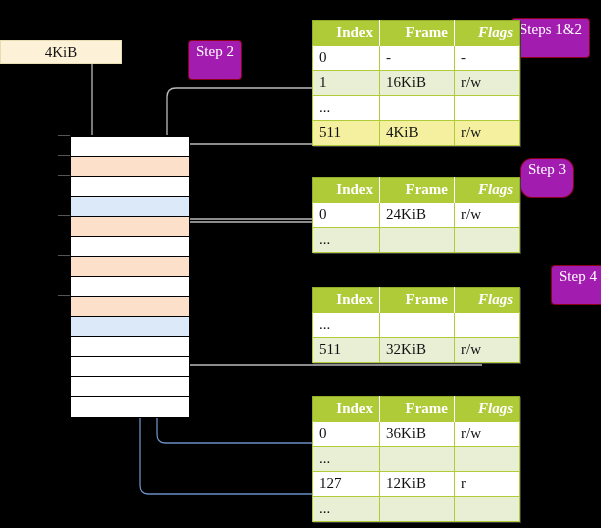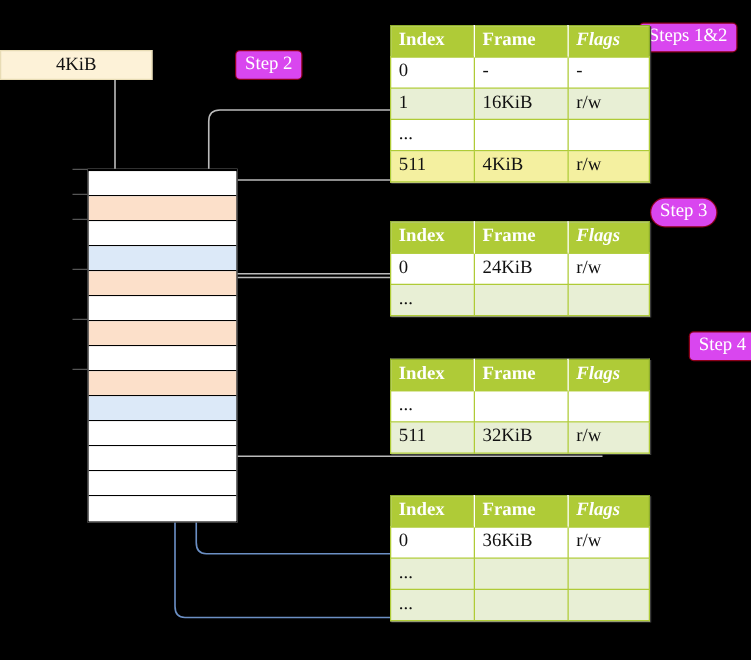--- a/index.html
+++ b/index.html
@@ -12,26 +12,26 @@
     width: 601px;
     height: 528px;
     background: #000000;
     overflow: hidden;
     font-family: "Liberation Serif", "DejaVu Serif", serif;
   }
 
   
   .step-badge {
     position: absolute;
-    background: #d946ef;
+    background: #a21caf;
     color: #ffffff;
     font-family: "Liberation Serif", "DejaVu Serif", serif;
     font-size: 15px;
     line-height: 19px;
-    padding: 1px 7px 2px 7px;
+    padding: 1px 7px 18px 7px;
     border-radius: 3px;
     white-space: nowrap;
     box-shadow: 0 0 0 1px #8a0019;
   }
 
   
   .page-box {
     position: absolute;
     background: #FDF2D8;
     border: 1px solid #E8DCB5;
@@ -77,21 +77,21 @@
     border-collapse: collapse;
     border: 1px solid #8FAE2A;
     background: #ffffff;
     font-size: 15px;
     box-shadow: 1px 1px 0 #3c3c3c;
   }
   .ptable th {
     background: #AFCB37;
     color: #ffffff;
     font-weight: bold;
-    text-align: left;
+    text-align: right;
     padding: 2px 6px 3px 6px;
     border-right: 1px solid #ffffff;
     font-size: 15px;
     line-height: 19px;
   }
   .ptable th:last-child { border-right: none; font-style: italic; }
   .ptable td {
     padding: 2px 6px 3px 6px;
     border: 1px solid #AFCB37;
     color: #111111;
@@ -279,20 +279,25 @@
           <tr class="">
             <td class="c-index">0</td>
             <td class="c-frame">36KiB</td>
             <td class="c-flags">r/w</td>
           </tr>
           <tr class="alt">
             <td class="c-index">...</td>
             <td class="c-frame"></td>
             <td class="c-flags"></td>
           </tr>
+          <tr class="">
+            <td class="c-index">127</td>
+            <td class="c-frame">12KiB</td>
+            <td class="c-flags">r</td>
+          </tr>
           <tr class="alt">
             <td class="c-index">...</td>
             <td class="c-frame"></td>
             <td class="c-flags"></td>
           </tr>
         </tbody>
       </table>
     </div>
 
 </div>

